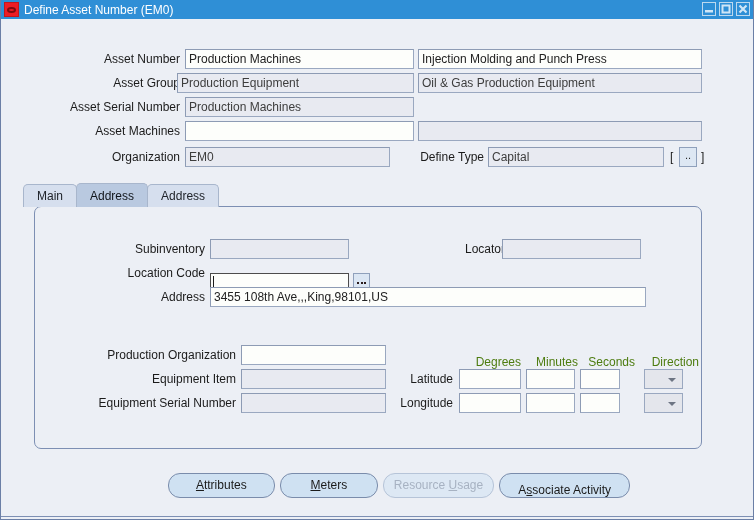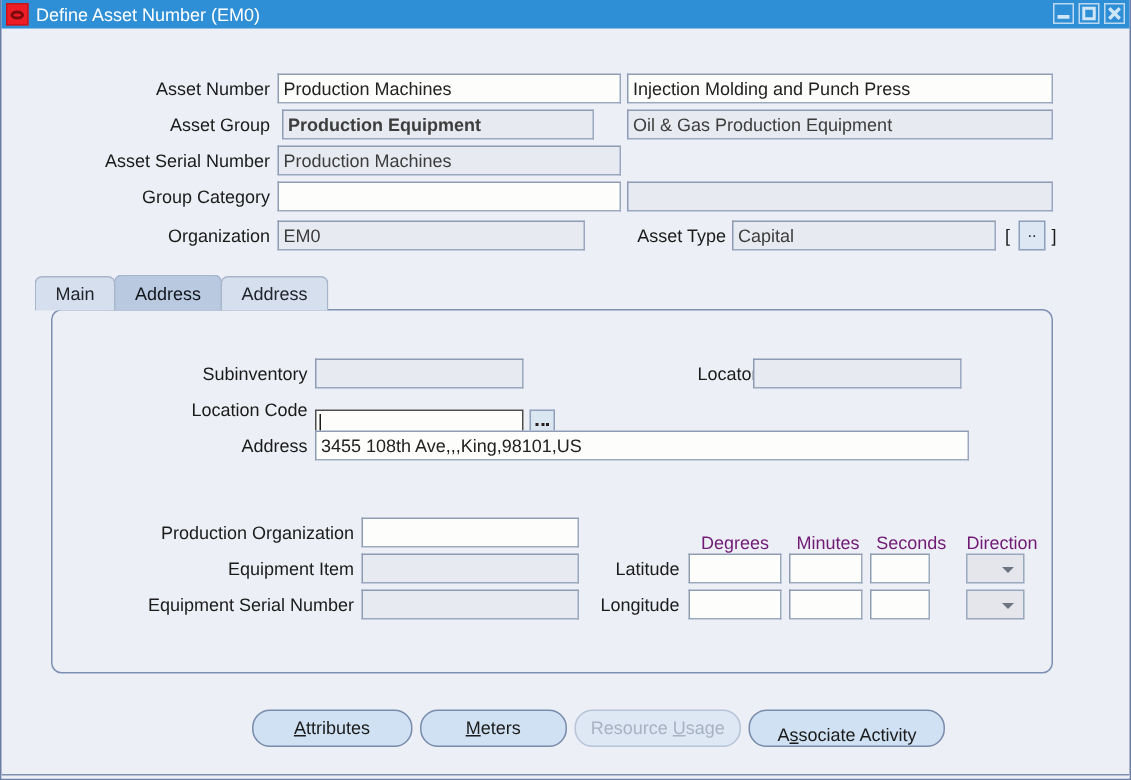--- a/index.html
+++ b/index.html
@@ -160,22 +160,22 @@
   }
   .caret {
     position:absolute;
     left:3px; top:3px;
     width:1px; height:14px;
     background:#1b1b1b;
   }
 
   .colhdr {
     position:absolute;
-    font-size:12px; color:#701a75;
-    text-align:center;
+    font-size:12px; color:#4d7c0f;
+    text-align:right;
     white-space:nowrap;
   }
   .sel {
     height:20px;
     border:1px solid #9aa8c0;
     background:#e4e6ec;
     position:relative;
   }
   .sel i {
     position:absolute;
@@ -255,39 +255,39 @@
   <div id="header-area">
 
     <div class="hdr-row" style="top:29px;">
       <div class="lbl" style="position:absolute; left:14px; width:152px;">Asset Number</div>
       <input class="fld white" style="position: absolute; left: 171px; width: 229px;" value="Production Machines">
       <input class="fld white" style="position: absolute; left: 404px; width: 284px;" value="Injection Molding and Punch Press">
     </div>
 
     <div class="hdr-row" style="top:53px;">
       <div class="lbl" style="position:absolute; left:14px; width:152px;">Asset Group</div>
-      <input class="fld" style="position: absolute; left: 174px; width: 208px; font-weight: bold;" readonly="" value="Production Equipment">
+      <input class="fld" style="position: absolute; left: 163px; width: 237px;" readonly="" value="Production Equipment">
       <input class="fld" style="position: absolute; left: 404px; width: 284px;" readonly="" value="Oil &amp; Gas Production Equipment">
     </div>
 
     <div class="hdr-row" style="top:77px;">
       <div class="lbl" style="position:absolute; left:14px; width:152px;">Asset Serial Number</div>
       <input class="fld" style="position: absolute; left: 171px; width: 229px;" readonly="" value="Production Machines">
     </div>
 
     <div class="hdr-row" style="top:101px;">
-      <div class="lbl" style="position:absolute; left:14px; width:152px;">Group Category</div>
+      <div class="lbl" style="position:absolute; left:14px; width:152px;">Asset Machines</div>
       <input class="fld white" style="position: absolute; left: 171px; width: 229px;" value="">
       <input class="fld blank" style="position: absolute; left: 404px; width: 284px;" readonly="" value="">
     </div>
 
     <div class="hdr-row" style="top:127px;">
       <div class="lbl" style="position:absolute; left:14px; width:152px;">Organization</div>
       <input class="fld" style="position: absolute; left: 171px; width: 205px;" readonly="" value="EM0">
-      <div class="lbl" style="position:absolute; left:392px; width:78px;">Asset Type</div>
+      <div class="lbl" style="position:absolute; left:392px; width:78px;">Define Type</div>
       <input class="fld" style="position: absolute; left: 474px; width: 176px;" readonly="" value="Capital">
       <div class="lbl" style="position:absolute; left:656px; width:8px; text-align:left;">[</div>
       <div style="position:absolute; left:665px; top:1px; width:18px; height:20px; background:#dde7f3; border:1px solid #8fa0bb; display:flex; align-items:center; justify-content:center; font-size:11px; color:#2b2b2b; padding-bottom:5px;">..</div>
       <div class="lbl" style="position:absolute; left:687px; width:8px; text-align:left;">]</div>
     </div>
   </div>
 
   <div id="tabstrip">
     <div class="tab">Main</div>
     <div class="tab active">Address</div>

